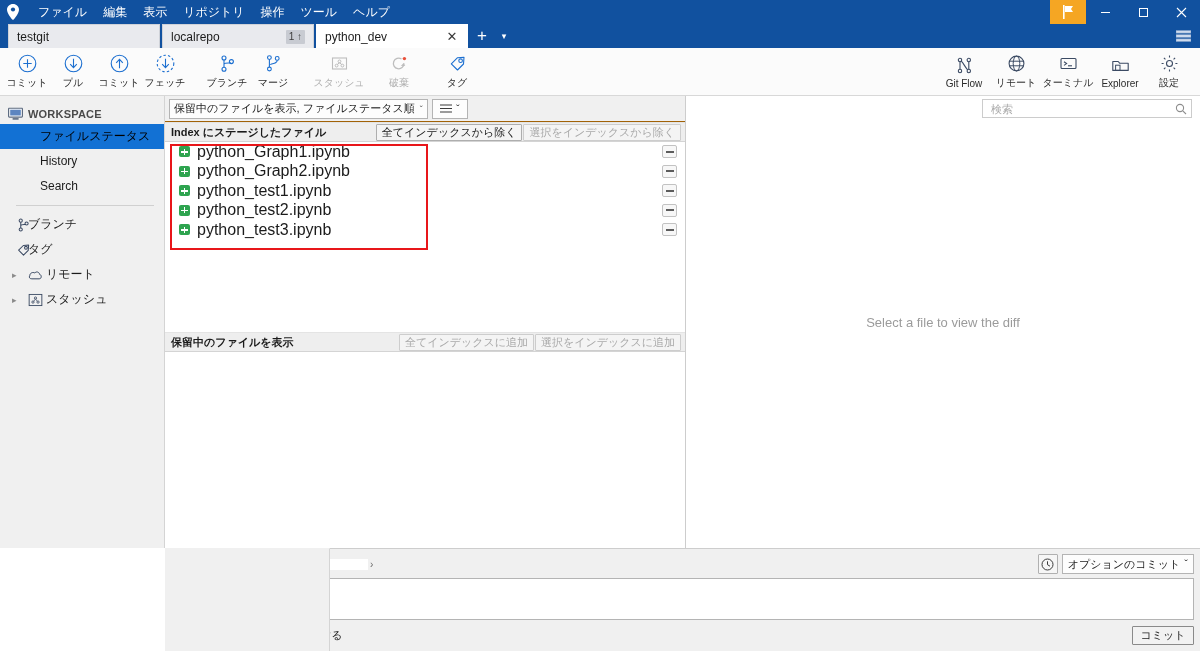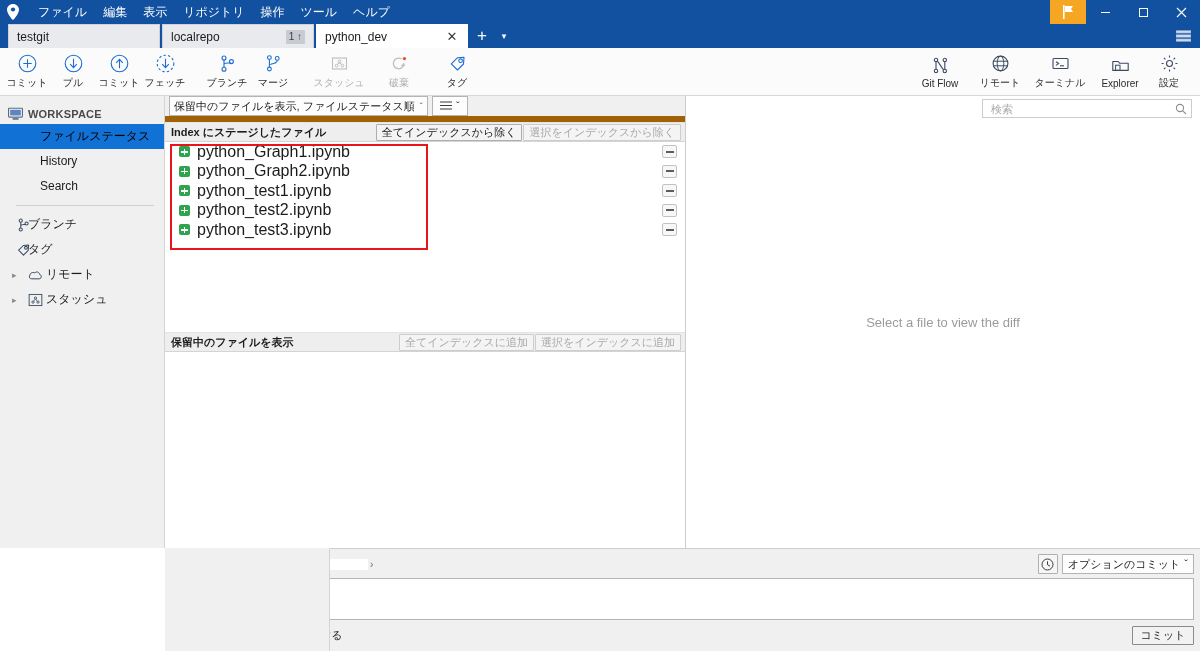--- a/index.html
+++ b/index.html
@@ -54,21 +54,21 @@
     display: flex; align-items: center; flex: none; position: relative;
   }
   .tbtn {
     width: 46px; height: 46px; display: flex; flex-direction: column; align-items: center;
     justify-content: center; gap: 2px; color: #2b2b2b; font-size: 10px; cursor: default;
   }
   .tbtn .ic { height: 21px; display: flex; align-items: center; justify-content: center; }
   .tbtn.disabled { color: #b0b0b0; }
   .tb-left { display: flex; align-items: center; padding-left: 4px; gap: 0px; }
   .tb-right { display: flex; align-items: center; margin-left: auto; padding-right: 8px; gap: 0px; }
-  .tbtn.wide { width: 52px; margin-left: 8px; }
+  .tbtn.wide { width: 52px; }
   .tbtn-lbl { white-space: nowrap; font-size: 10px; }
 
   
   .body { flex: 1; display: flex; min-height: 0; }
 
   
   .sidebar {
     width: 165px; background: #f0f0f0; border-right: 1px solid #d4d4d4;
     flex: none; padding-top: 8px; font-size: 12px;
   }
@@ -85,21 +85,21 @@
   .sb-item.icon-item { padding-left: 28px; }
   .sb-item .sbic { position: absolute; left: 16px; top: 50%; transform: translateY(-50%); }
   .sb-item .sbic.ind { left: 28px; }
   .sb-item .chev { position: absolute; left: 12px; top: 50%; transform: translateY(-50%); color: #8a8a8a; font-size: 9px; }
   .sb-sep { height: 1px; background: #d0d0d0; margin: 6px 10px 6px 16px; }
   .sb-item.indent-ic { padding-left: 46px; }
 
   
   .center { width: 521px; flex: none; display: flex; flex-direction: column; border-right: 1px solid #cdcdcd; background: #fff; min-width: 0; }
   .filterbar {
-    height: 26px; background: #f0f0f0; border-bottom: 6px solid #a16207;
+    height: 26px; background: #f0f0f0; border-bottom: 1px solid #a16207;
     display: flex; align-items: center; padding: 0 4px; gap: 4px; flex: none;
   }
   .combo {
     height: 20px; background: #fdfdfd; border: 1px solid #b4b4b4; display: flex; align-items: center;
     padding: 0 4px; font-size: 11px; gap: 5px; color: #1b1b1b; white-space: nowrap;
   }
   .combo .cv { font-size: 9px; color: #555; }
   .btn-sq {
     height: 20px; min-width: 36px; background: #fdfdfd; border: 1px solid #b4b4b4;
     display: flex; align-items: center; justify-content: center; gap: 4px; font-size: 11px;

